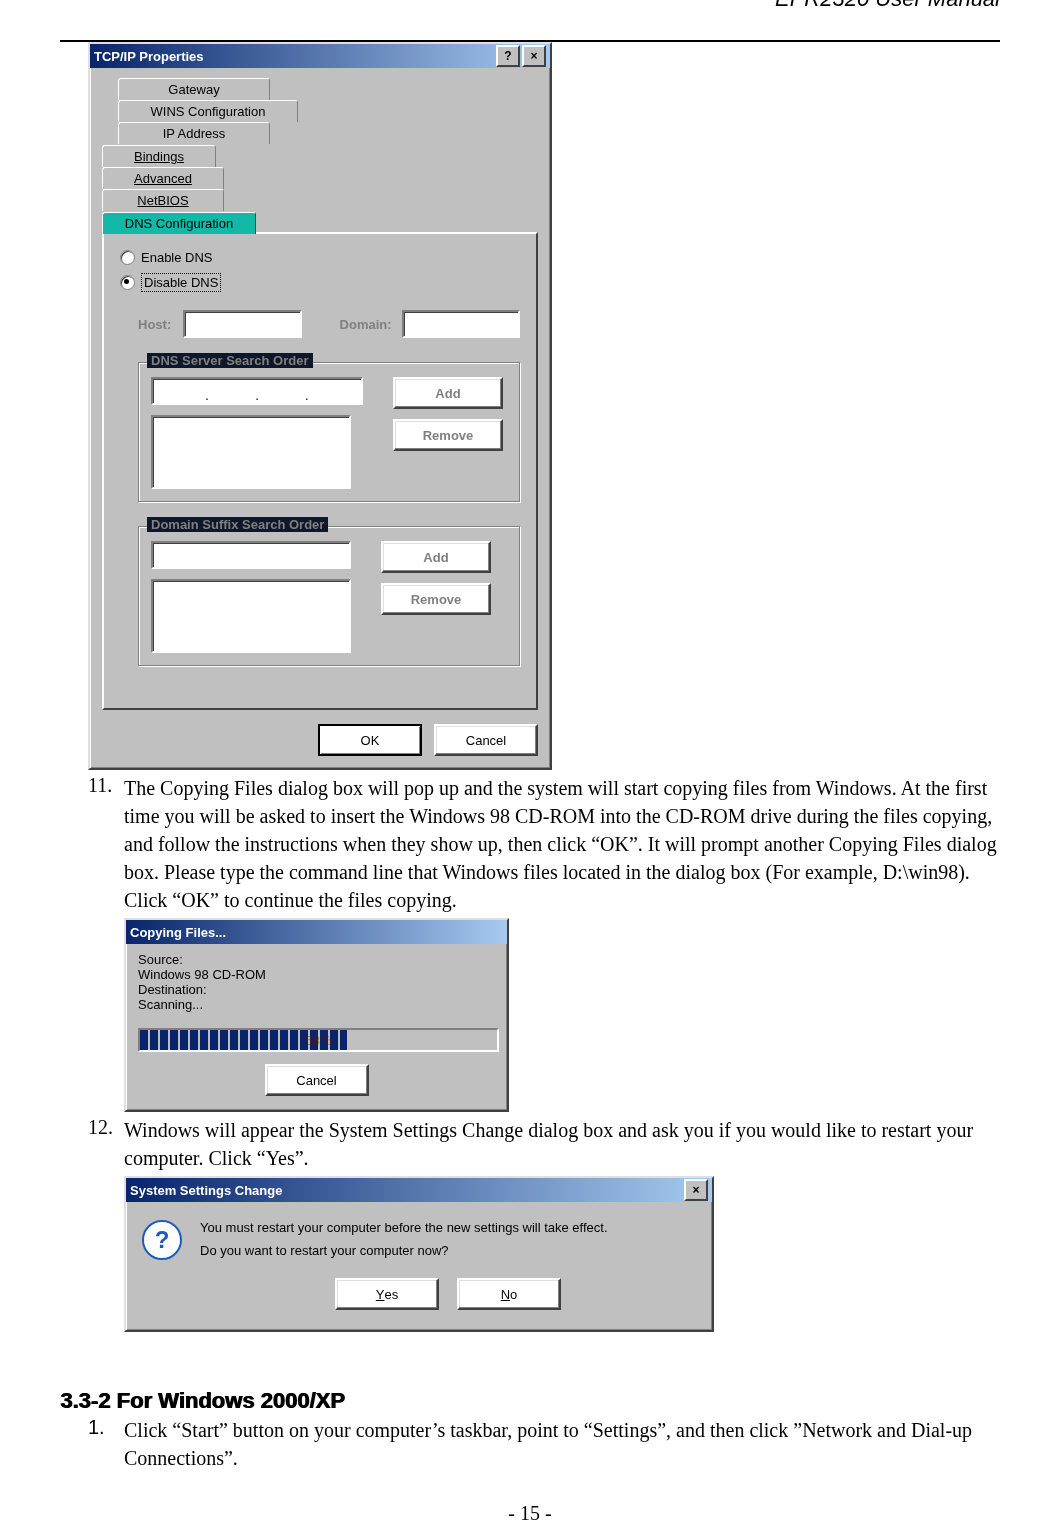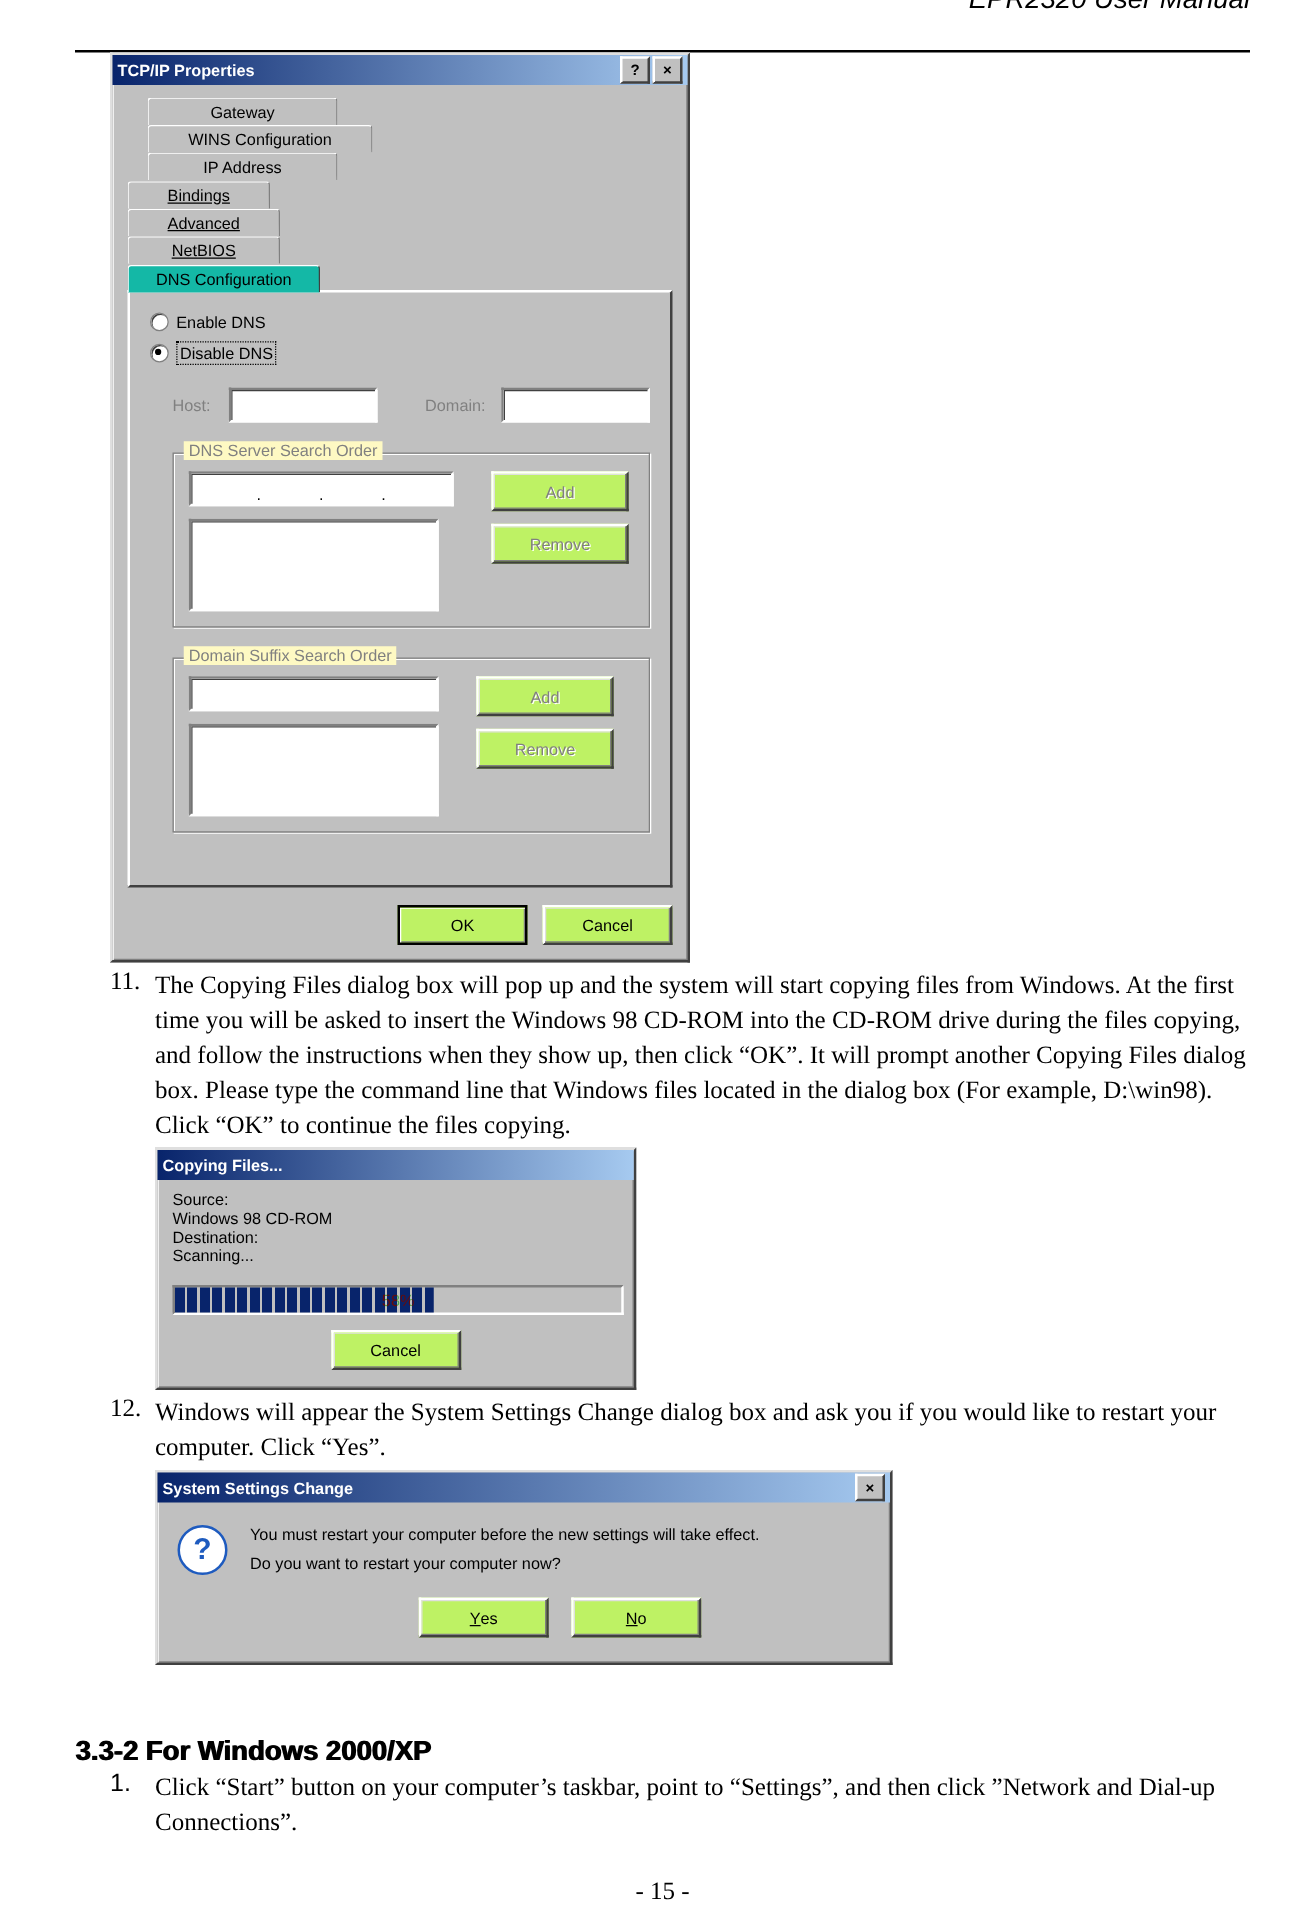--- a/index.html
+++ b/index.html
@@ -132,21 +132,21 @@
   }
   .radio.checked::after {
     content: ""; position: absolute; left: 3px; top: 3px;
     width: 5px; height: 5px; background: #000; border-radius: 50%;
   }
   .dotted-box {
     border: 1px dotted #000;
     padding: 1px 2px;
     display: inline-block;
   }
-  .disabled-text { color: #808080; }
+  .disabled-text { color: #808080; font-weight: bold; }
   .field-row { display: flex; align-items: center; gap: 10px; margin-top: 18px; }
   .sunken {
     background: #fff;
     border: 2px solid;
     border-color: #808080 #fff #fff #808080;
     box-shadow: inset 1px 1px 0 #404040;
   }
   .ip-input {
     background: #fff;
     border: 2px solid;
@@ -161,25 +161,25 @@
   .groupbox {
     border: 1px solid #808080;
     box-shadow: 1px 1px 0 #fff, inset 1px 1px 0 #fff;
     position: relative;
     margin-top: 24px;
     padding: 14px 12px 12px 12px;
   }
   .group-label {
     position: absolute;
     top: -10px; left: 8px;
-    background: #fef9c3;
+    background: #0f172a;
     padding: 0 4px;
   }
   .btn98 {
-    background: #bef264;
+    background: #ffffff;
     border: 2px solid;
     border-color: #fff #404040 #404040 #fff;
     box-shadow: inset -1px -1px 0 #808080, inset 1px 1px 0 #dfdfdf;
     height: 28px;
     display: flex; align-items: center; justify-content: center;
     font-family: inherit;
   }
   .btn98.disabled-text { color: #808080; text-shadow: 1px 1px 0 #fff; }
   .buttons-row {
     display: flex; justify-content: flex-end; gap: 12px;

